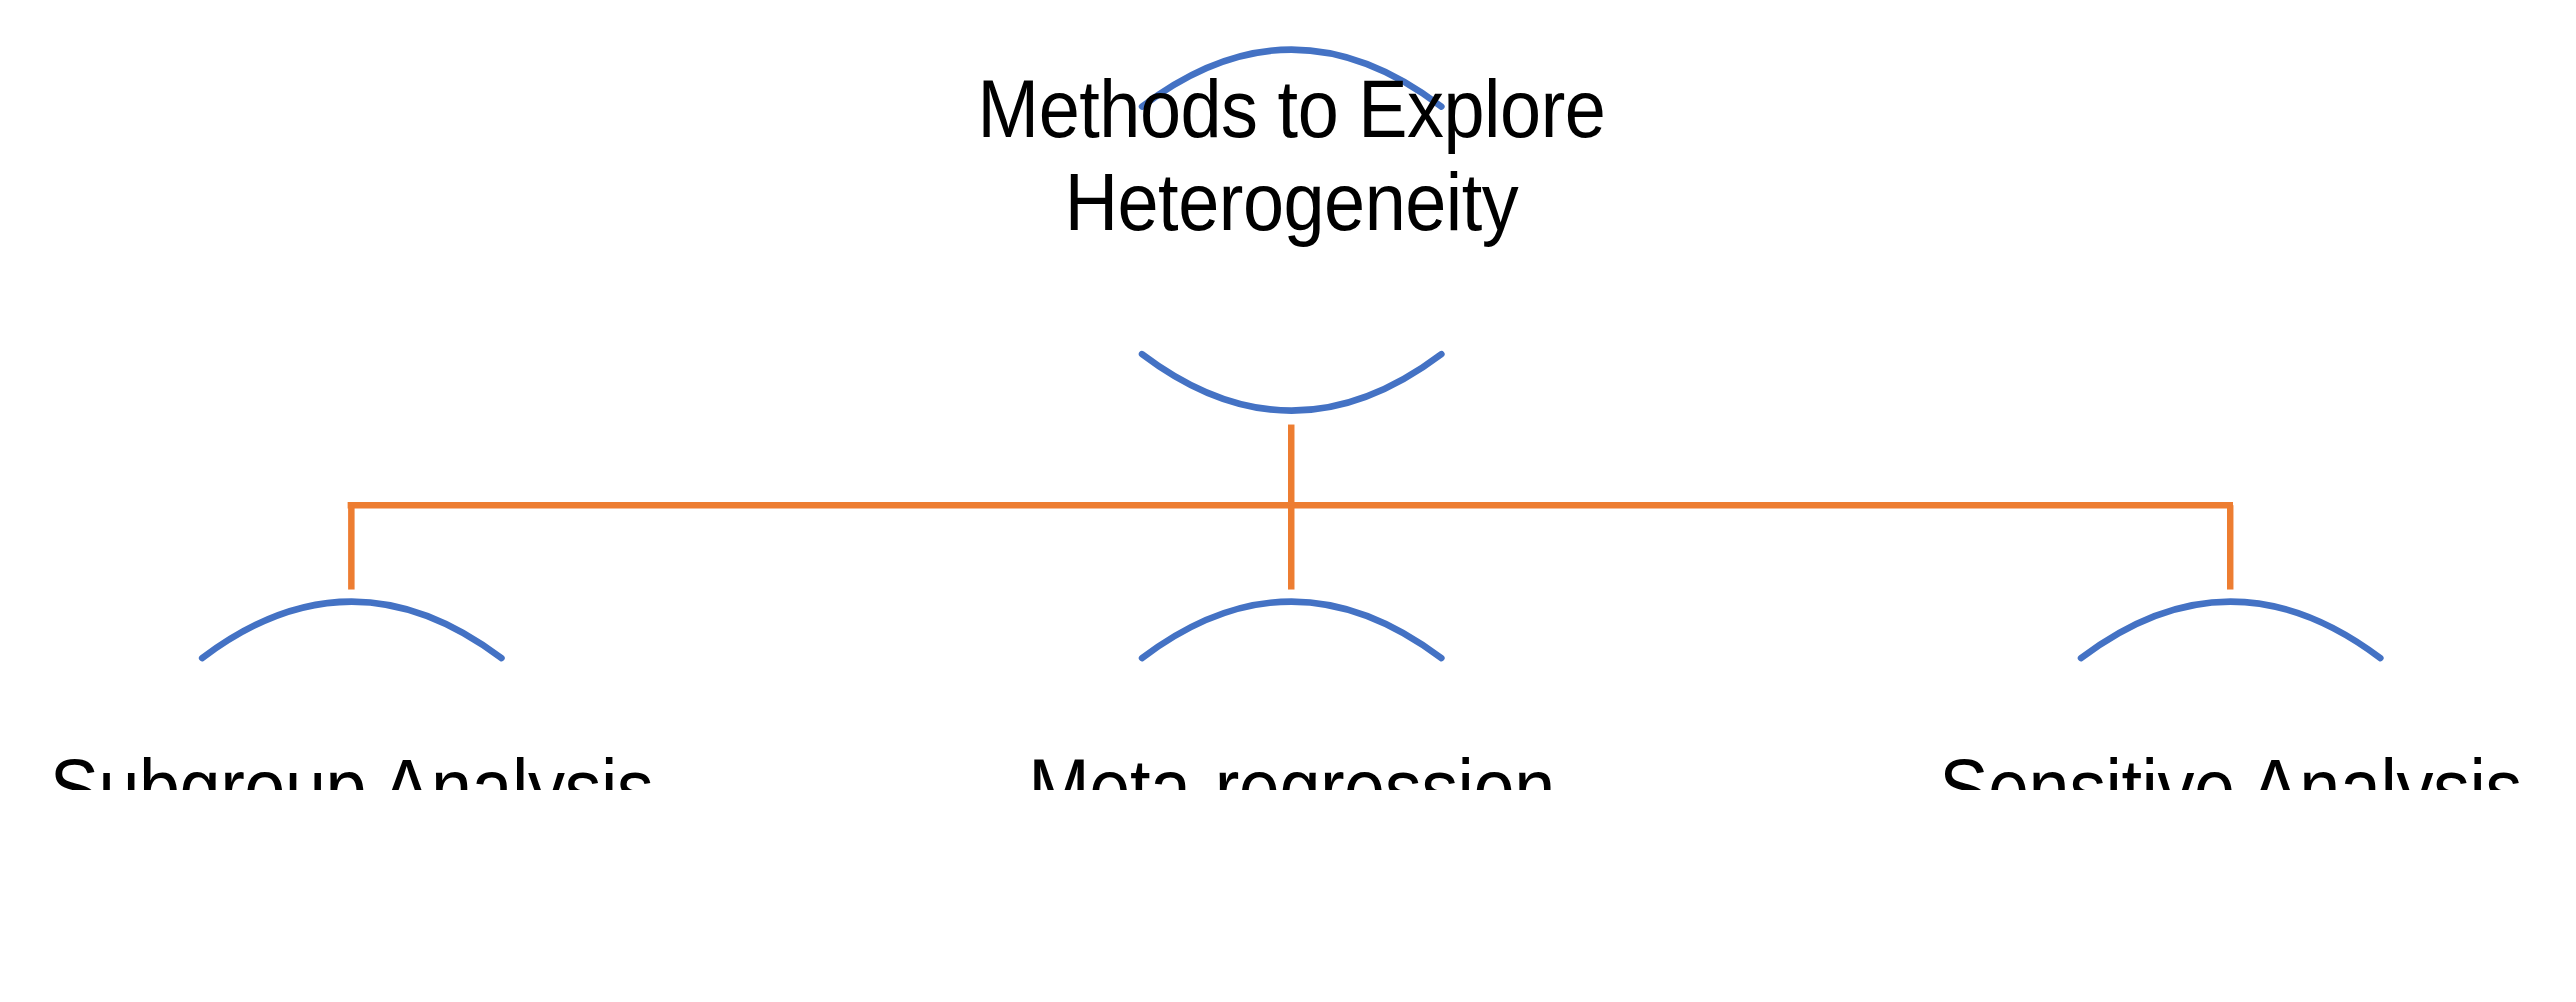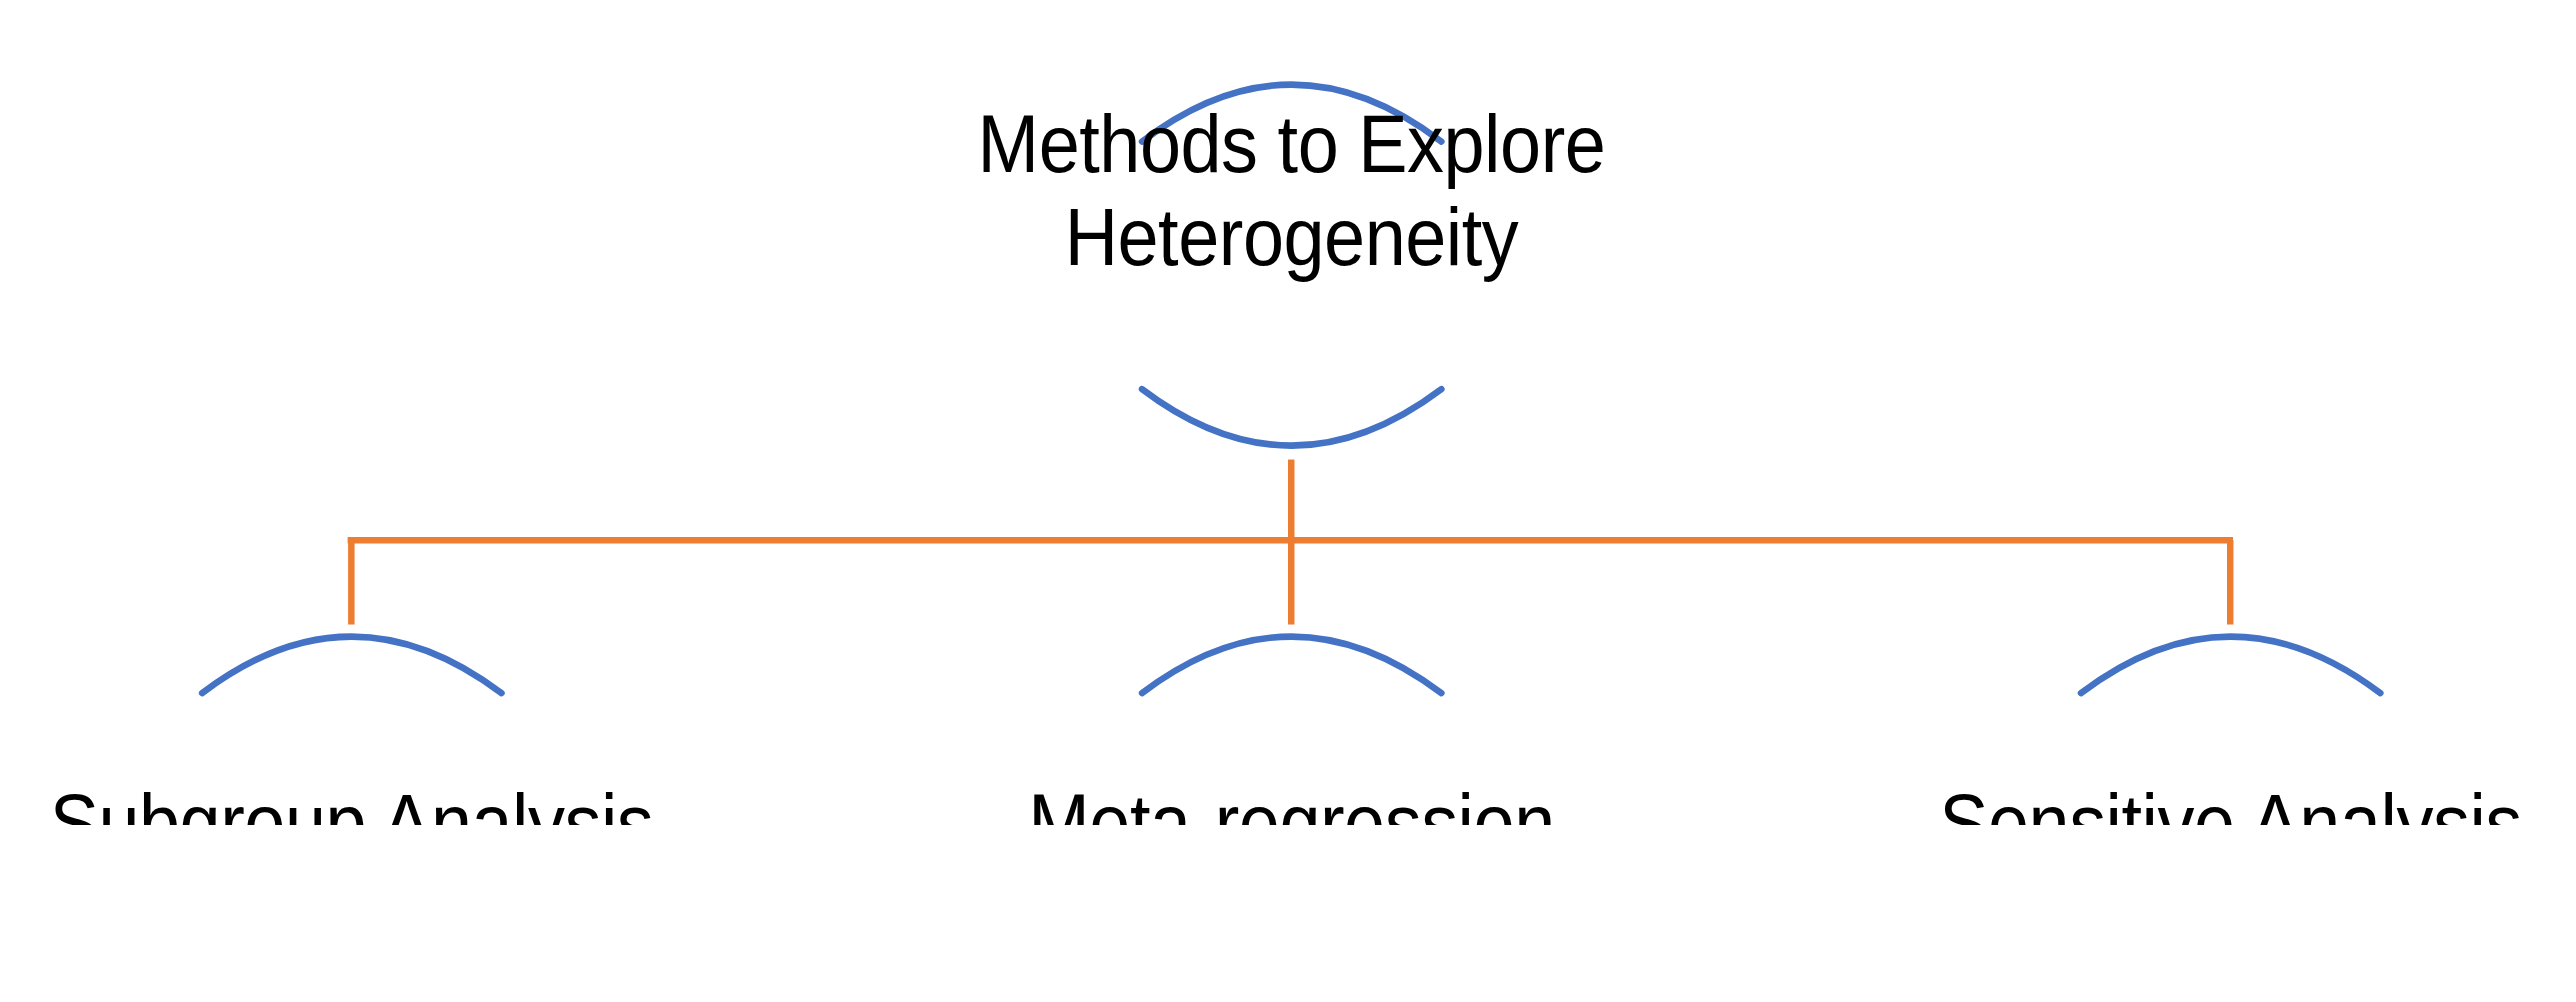--- a/index.html
+++ b/index.html
@@ -10,21 +10,20 @@
   }
   body {
     font-family: "Liberation Sans", "DejaVu Sans", sans-serif;
   }
   #diagram-root {
     position: relative;
     width: 2576px;
     height: 790px;
     background: #ffffff;
     overflow: hidden;
-    margin-top: 35px;
   }
   #diagram-svg {
     position: absolute;
     left: 0;
     top: 0;
     width: 2576px;
     height: 1002px;
     display: block;
   }
   .node-arc {

